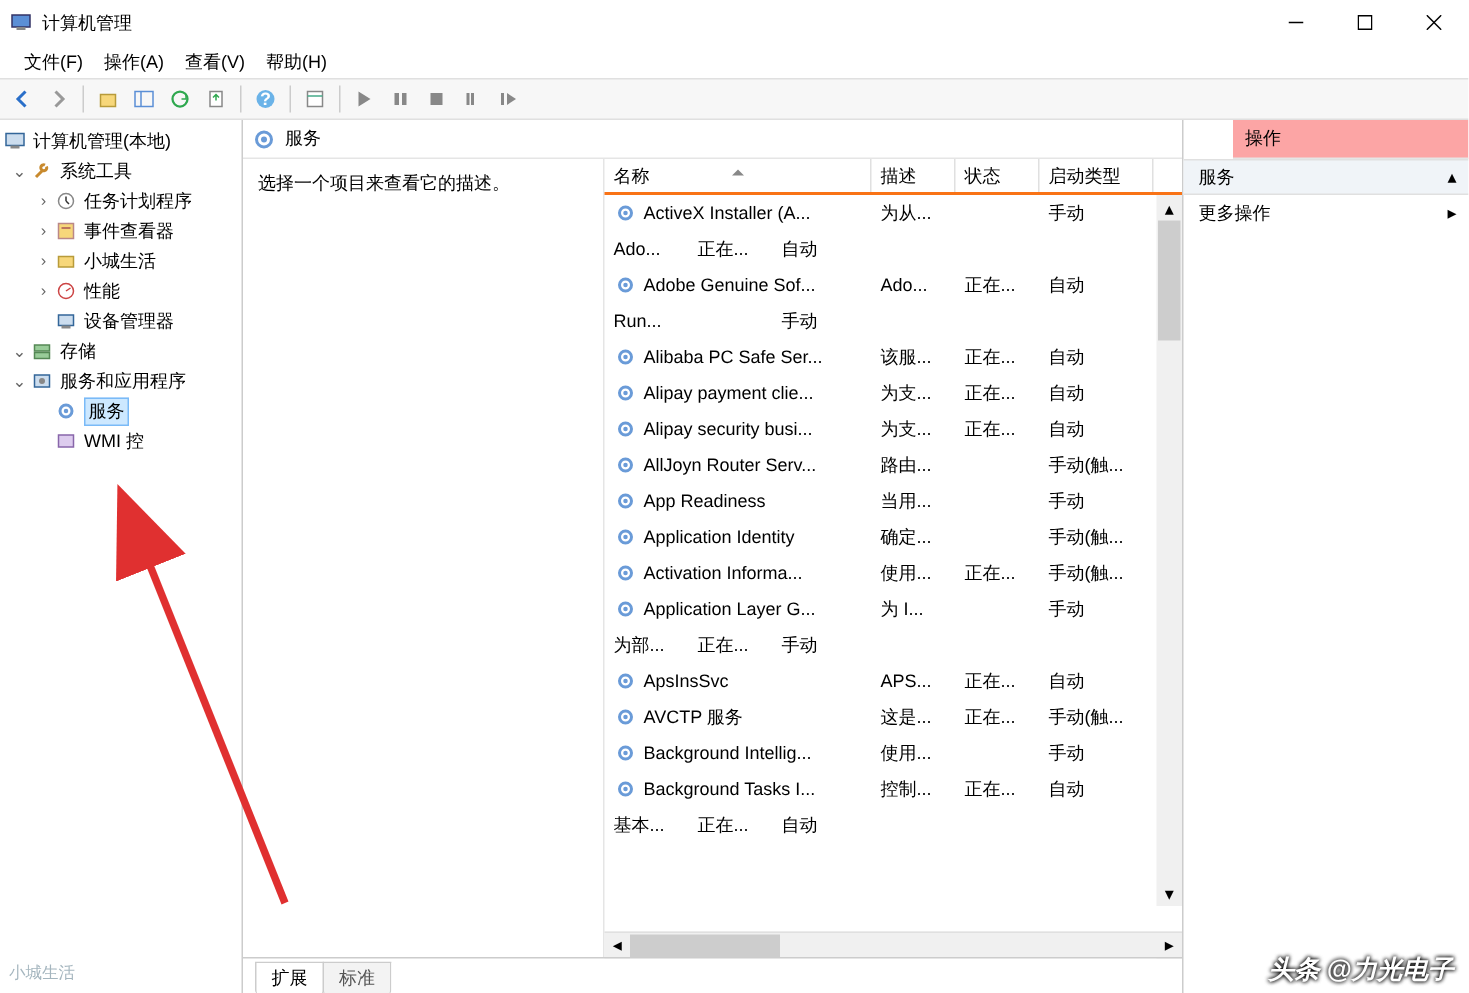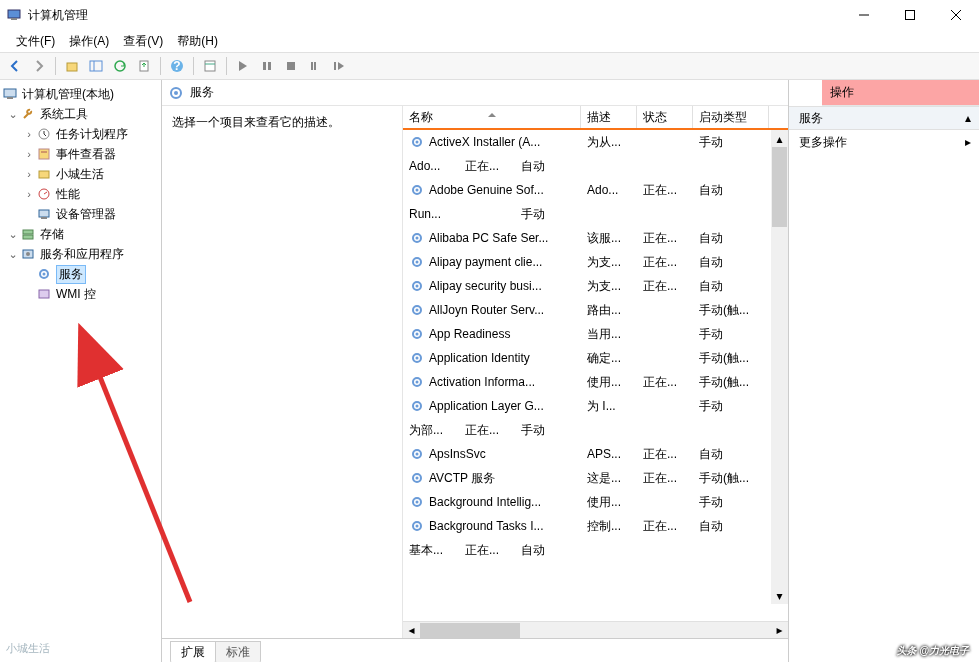--- a/index.html
+++ b/index.html
@@ -42,21 +42,21 @@
 .vscroll .track{flex:1;position:relative;}
 .vscroll .thumb{position:absolute;left:1px;right:1px;top:0;height:80px;background:#cdcdcd;}
 .bottom-tabs{height:24px;display:flex;align-items:flex-end;padding-left:8px;border-top:1px solid #ccc;}
 .btab{padding:2px 10px;border:1px solid #ccc;border-bottom:none;background:#fff;margin-right:-1px;border-radius:0 0 3px 3px;transform:translateY(1px);}
 .btab.inactive{background:#f3f3f3;color:#555;text-align:center;}
 .actions{width:190px;display:flex;flex-direction:column;}
 .actions-hd{height:26px;display:flex;align-items:center;padding-left:8px;border-bottom:1px solid #e5e5e5;background:#fca5a5;margin-left:33px;}
 .act-row{height:24px;display:flex;align-items:center;padding-left:10px;justify-content:space-between;padding-right:8px;}
 .act-row.sec{background:#f0f4f8;border-top:1px solid #e0e0e0;border-bottom:1px solid #e0e0e0;}
 .arrow{position:absolute;pointer-events:none;z-index:100;}
-.watermark{position:absolute;right:10px;bottom:4px;font-size:10px;font-style:italic;color:#fff;text-shadow:0 0 3px #000, 0 0 3px #000;font-weight:bold;}
+.watermark{position:absolute;right:10px;bottom:4px;font-size:17px;font-style:italic;color:#fff;text-shadow:0 0 3px #000, 0 0 3px #000;font-weight:bold;}
 .wm-left{position:absolute;left:6px;bottom:6px;font-size:11px;color:#5b7a8a;opacity:.55;text-align:center;}
 .col0{width:178px}.col1{width:56px}.col2{width:56px}.col3{width:76px}
 </style>
 </head>
 <body>
 
 <div class="titlebar">
   <span class="titlebar-icon">
     <svg width="16" height="16" viewBox="0 0 16 16">
         <rect x="2" y="3" width="12" height="8" fill="#5b8fd6" stroke="#336"></rect>

